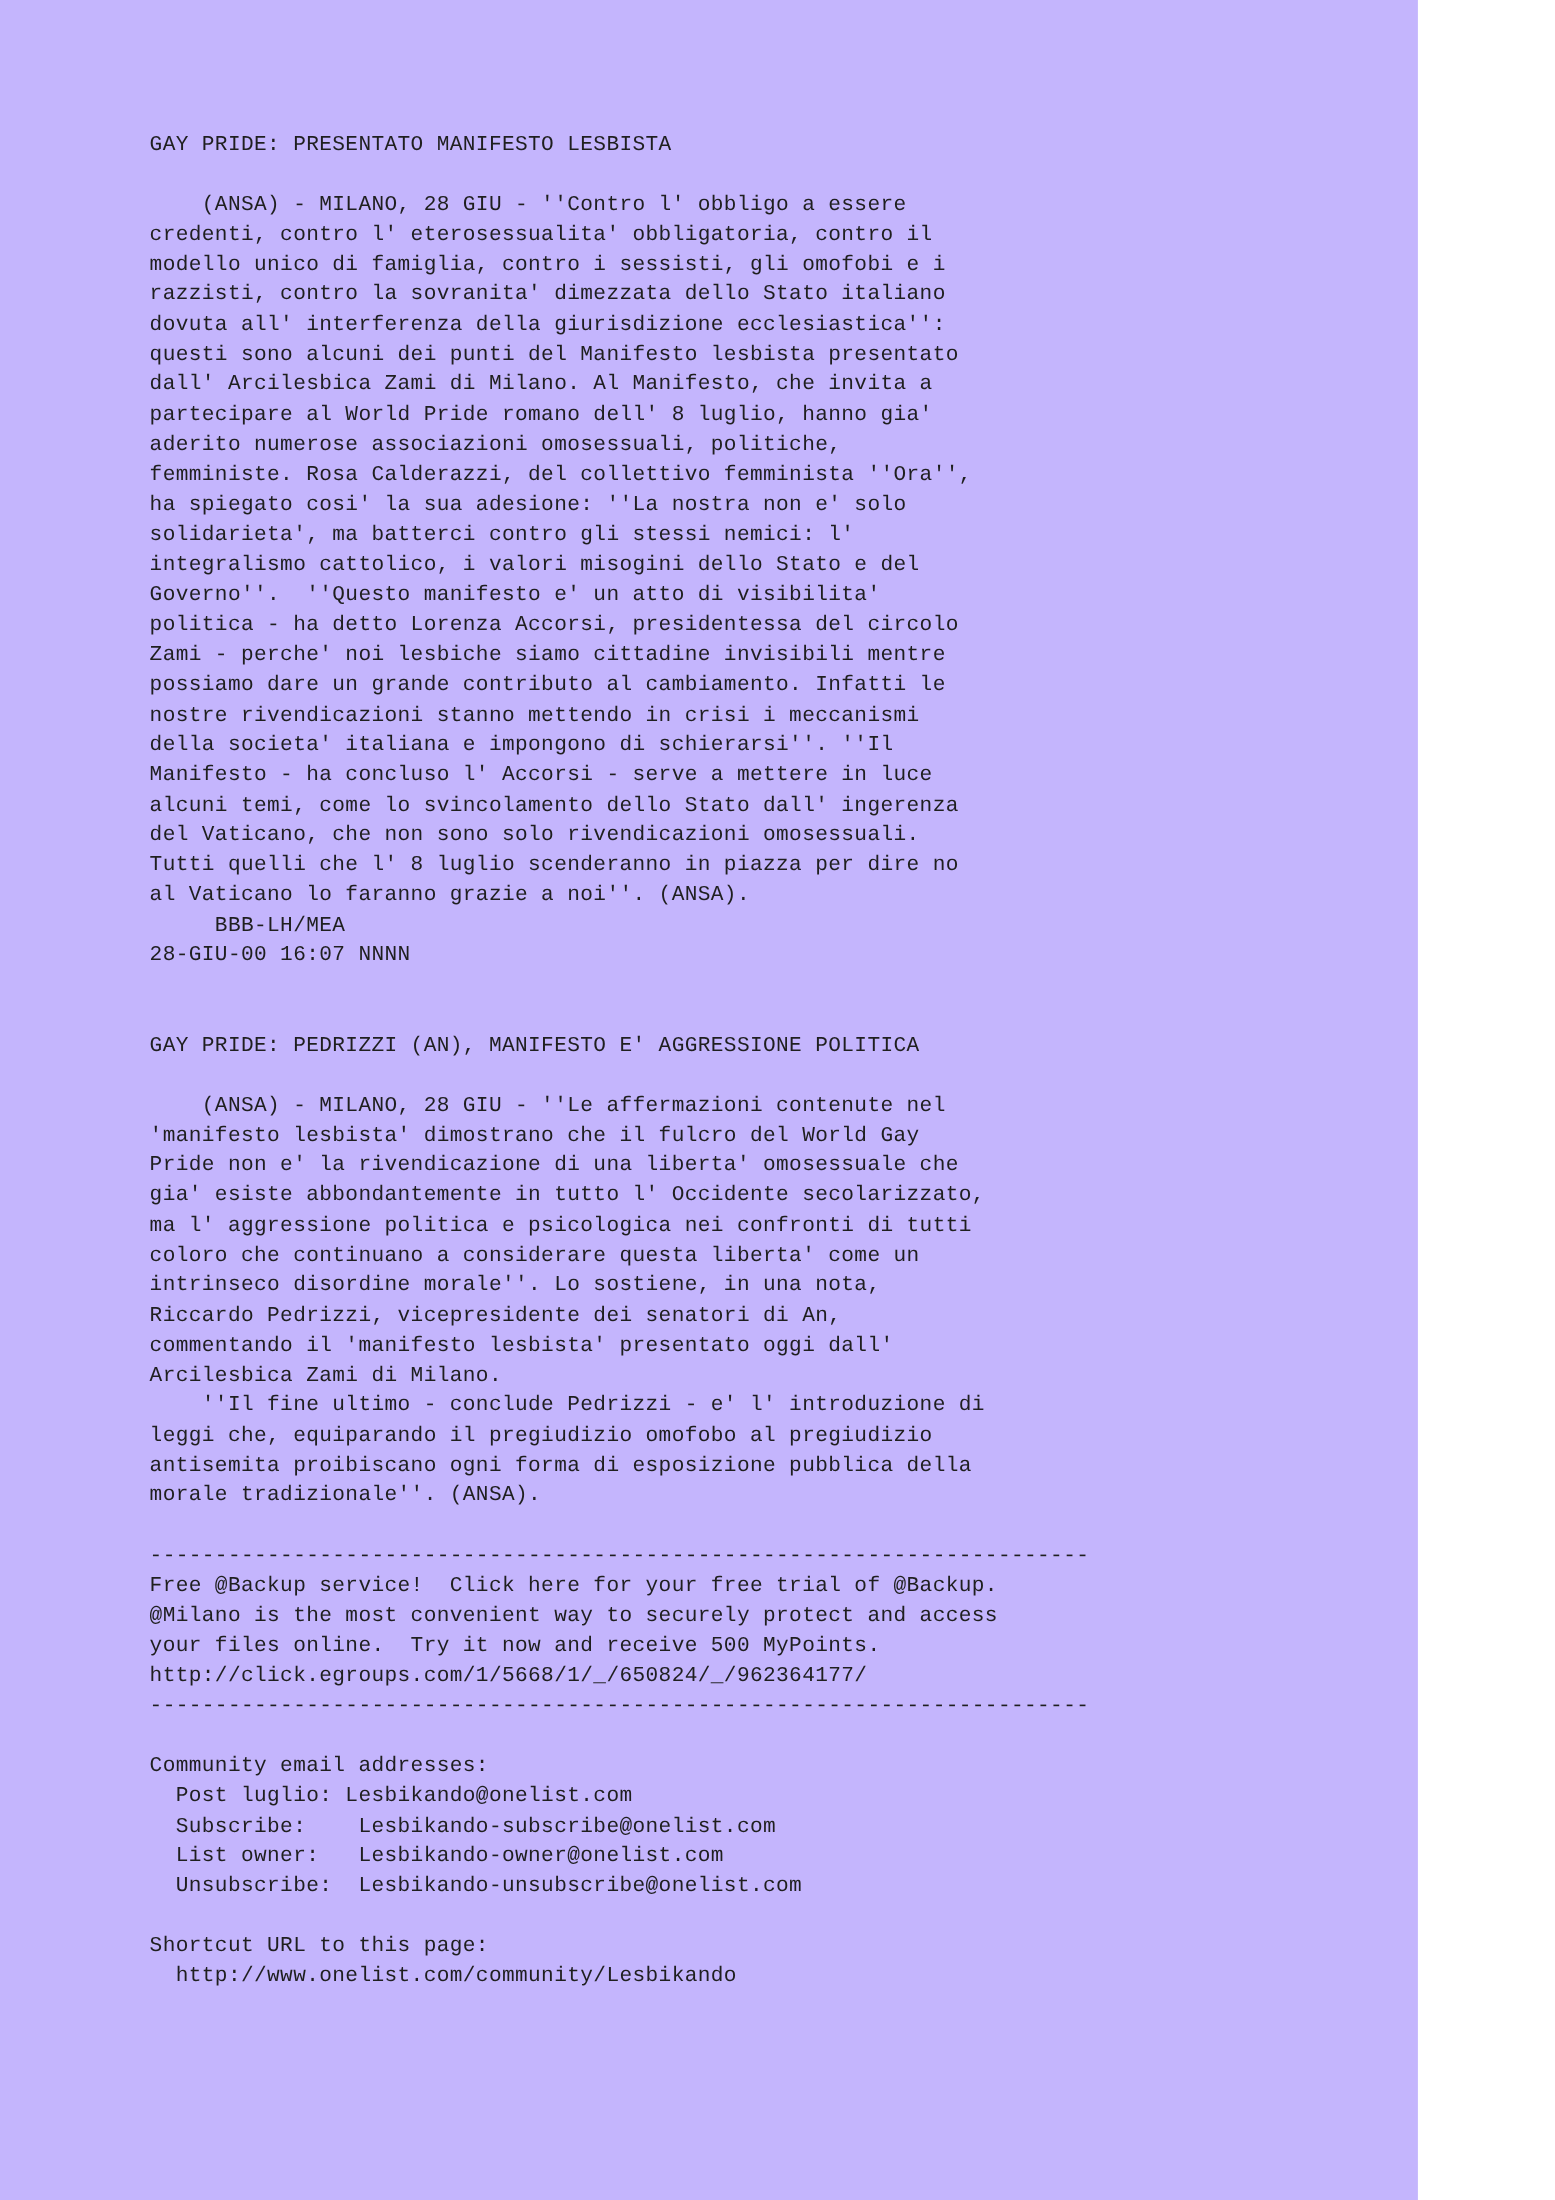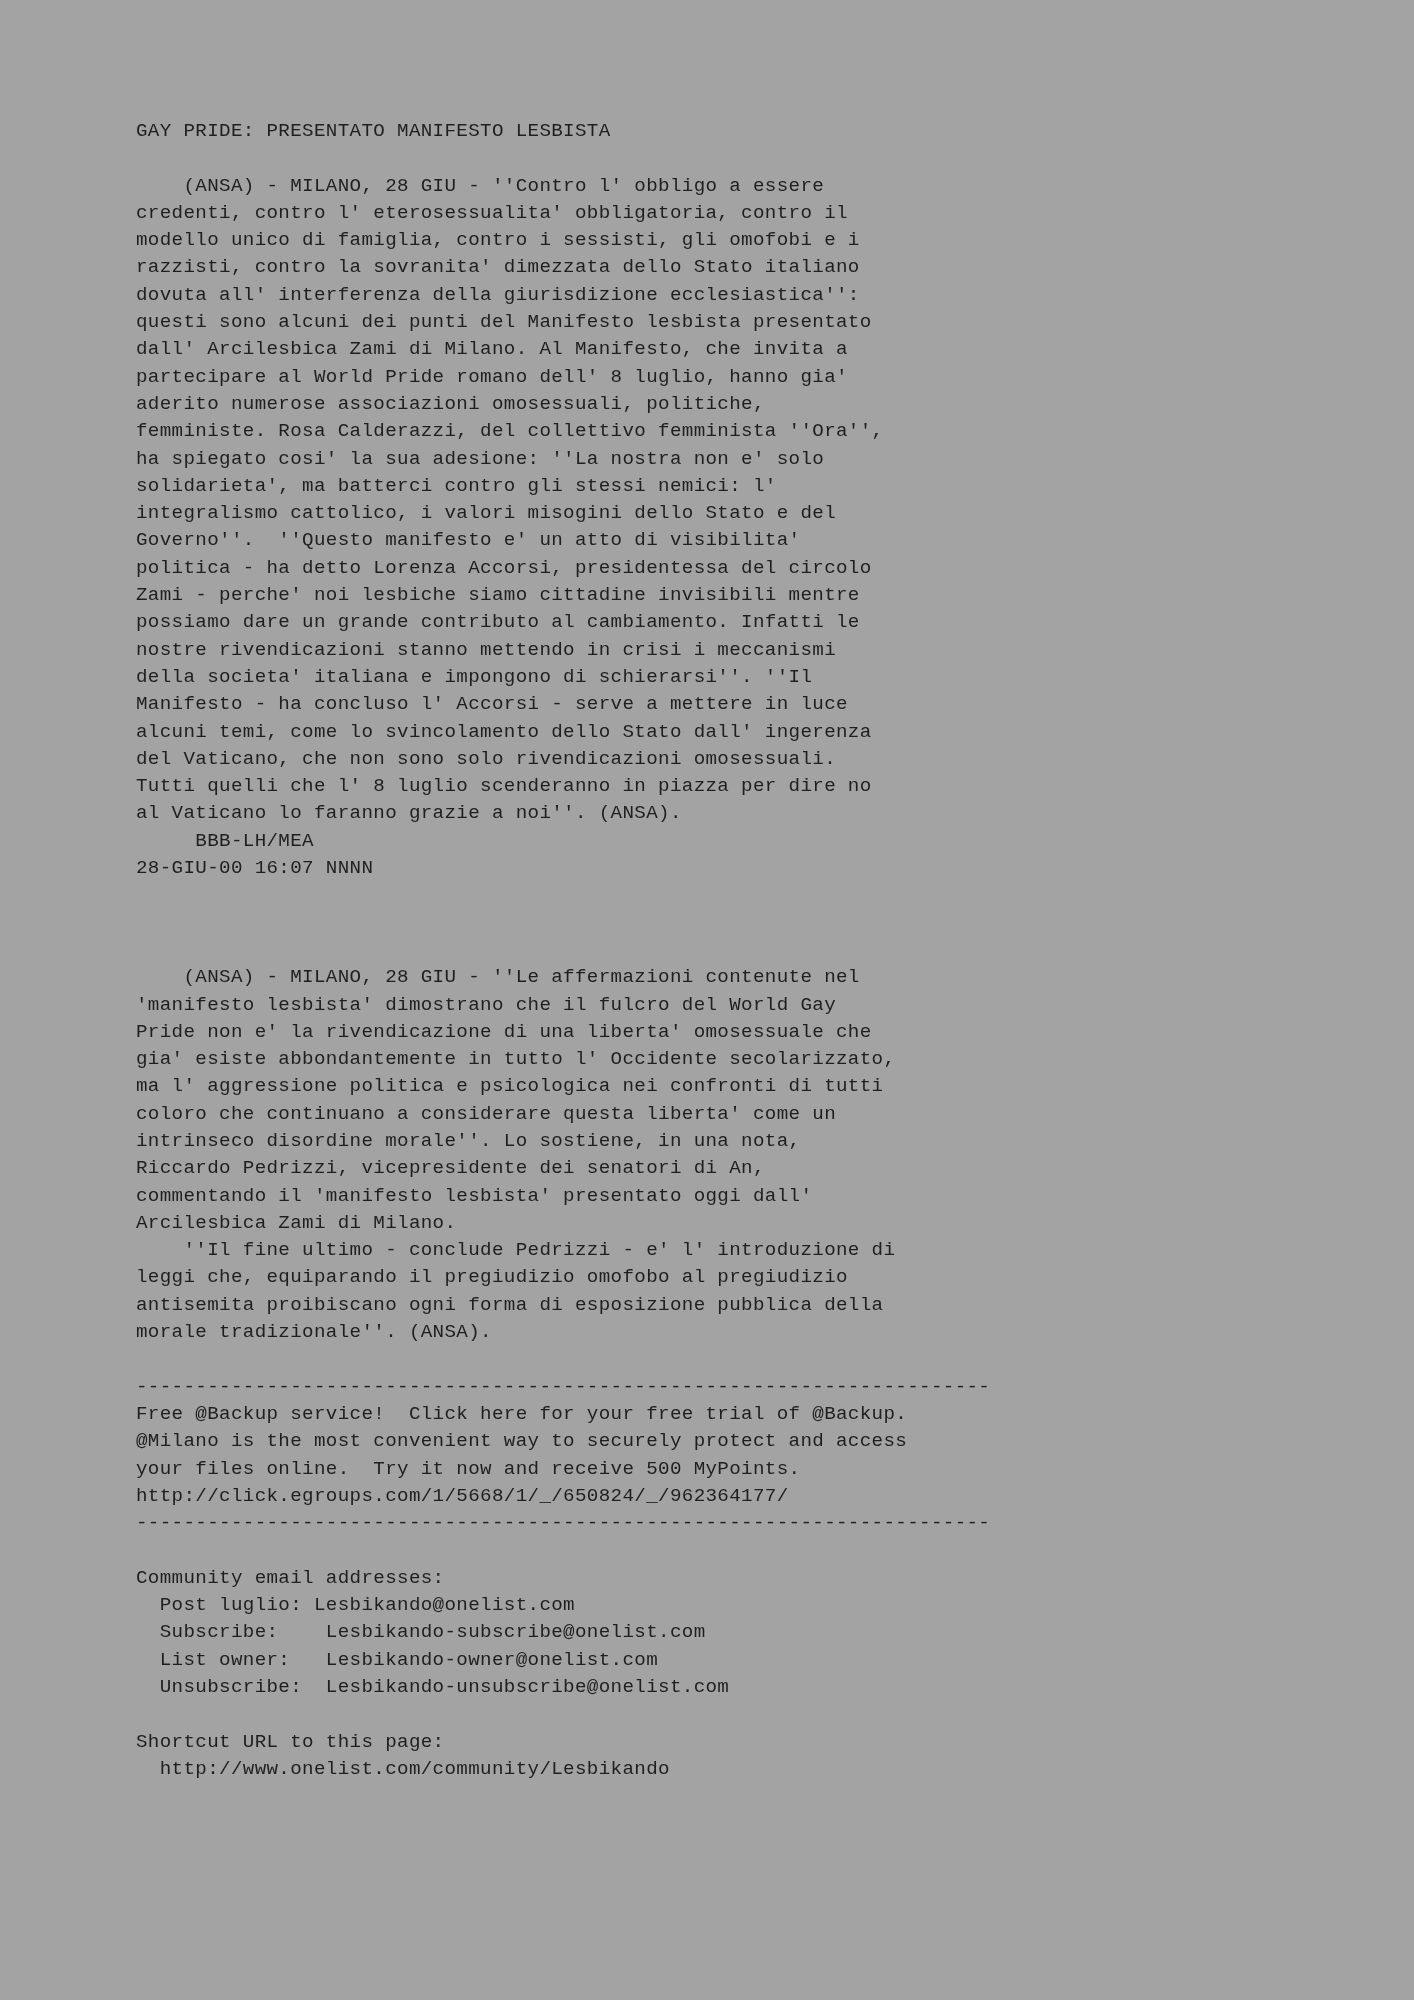--- a/index.html
+++ b/index.html
@@ -12,23 +12,23 @@
     width: 1414px;
     height: 2000px;
     position: relative;
     font-family: "Liberation Mono", "DejaVu Sans Mono", monospace;
     color: #1a1a1a;
     overflow: hidden;
   }
   .page {
     position: absolute;
     top: 0; left: 0;
-    width: 1414px;
+    width: 1289px;
     height: 2000px;
-    background: #a3a3a3;
+    background: #c4b5fd;
   }
   .text-body {
     position: absolute;
     left: 136px;
     top: 118px;
     width: 1130px;
   }
   pre.block {
     margin: 0;
     padding: 0;
@@ -77,20 +77,21 @@
 Tutti quelli che l' 8 luglio scenderanno in piazza per dire no
 al Vaticano lo faranno grazie a noi''. (ANSA).</pre>
       <pre class="block">     BBB-LH/MEA</pre>
       <pre class="block">28-GIU-00 16:07 NNNN</pre>
     </div>
 
     <pre class="block blank-gap-lg"></pre>
     <pre class="block blank-gap-lg"></pre>
 
     <div class="article">
+      <pre class="block">GAY PRIDE: PEDRIZZI (AN), MANIFESTO E' AGGRESSIONE POLITICA</pre>
       <pre class="block blank-gap-lg"></pre>
       <pre class="block">    (ANSA) - MILANO, 28 GIU - ''Le affermazioni contenute nel
 'manifesto lesbista' dimostrano che il fulcro del World Gay
 Pride non e' la rivendicazione di una liberta' omosessuale che
 gia' esiste abbondantemente in tutto l' Occidente secolarizzato,
 ma l' aggressione politica e psicologica nei confronti di tutti
 coloro che continuano a considerare questa liberta' come un
 intrinseco disordine morale''. Lo sostiene, in una nota,
 Riccardo Pedrizzi, vicepresidente dei senatori di An,
 commentando il 'manifesto lesbista' presentato oggi dall'

